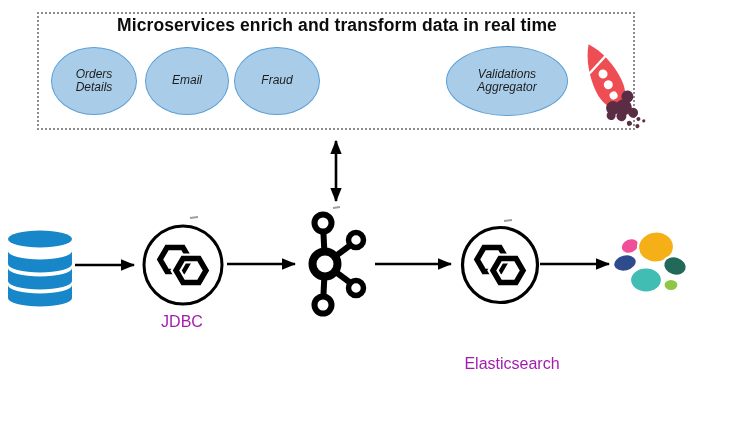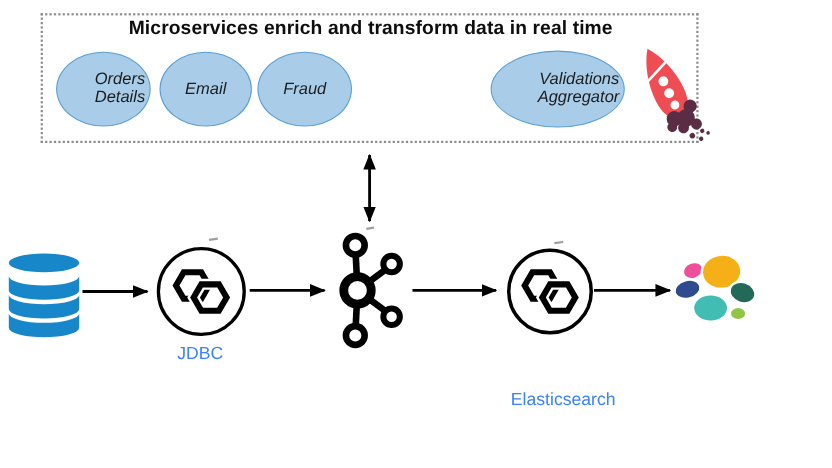--- a/index.html
+++ b/index.html
@@ -12,33 +12,33 @@
     border:2px dotted var(--box-border,#8c8c8c);background:#fff;box-sizing:border-box;
   }
   .diagram-title{
     position:absolute;left:37px;top:15px;width:600px;text-align:center;
     font-size:17.5px;font-weight:bold;color:#0d0d0d;letter-spacing:.1px;
   }
   .ellipse{
     position:absolute;top:47px;height:68px;border-radius:50%;
     background:var(--ellipse-fill,#a9cde9);
     border:1.5px solid var(--ellipse-stroke,#5b9fd6);
-    display:flex;align-items:center;justify-content:center;text-align:right;
-    font-style:italic;font-size:15px;line-height:1.12;color:#1c1c1c;box-sizing:border-box;
+    display:flex;align-items:center;justify-content:center;text-align:center;
+    font-style:italic;font-size:12px;line-height:1.12;color:#1c1c1c;box-sizing:border-box;
     padding:4px;
   }
   .e1{left:51px;width:86px;}
   .e2{left:145px;width:84px;}
   .e3{left:234px;width:86px;}
   .e4{left:329px;width:107px;}
   .e5{left:446px;top:46px;width:122px;height:70px;}
   .art{position:absolute;left:0;top:0;}
   .conn-label{
     position:absolute;top:312px;width:180px;text-align:center;
-    font-size:16px;line-height:20px;color:#3b82f6;
+    font-size:16px;line-height:20px;color:#a21caf;
   }
   .jdbc-label{left:92px;}
   .es-label{left:422px;margin-top:42px;}
 </style>
 </head>
 <body>
 
 <div class="canvas">
 
   <div class="dotted-box"></div>

